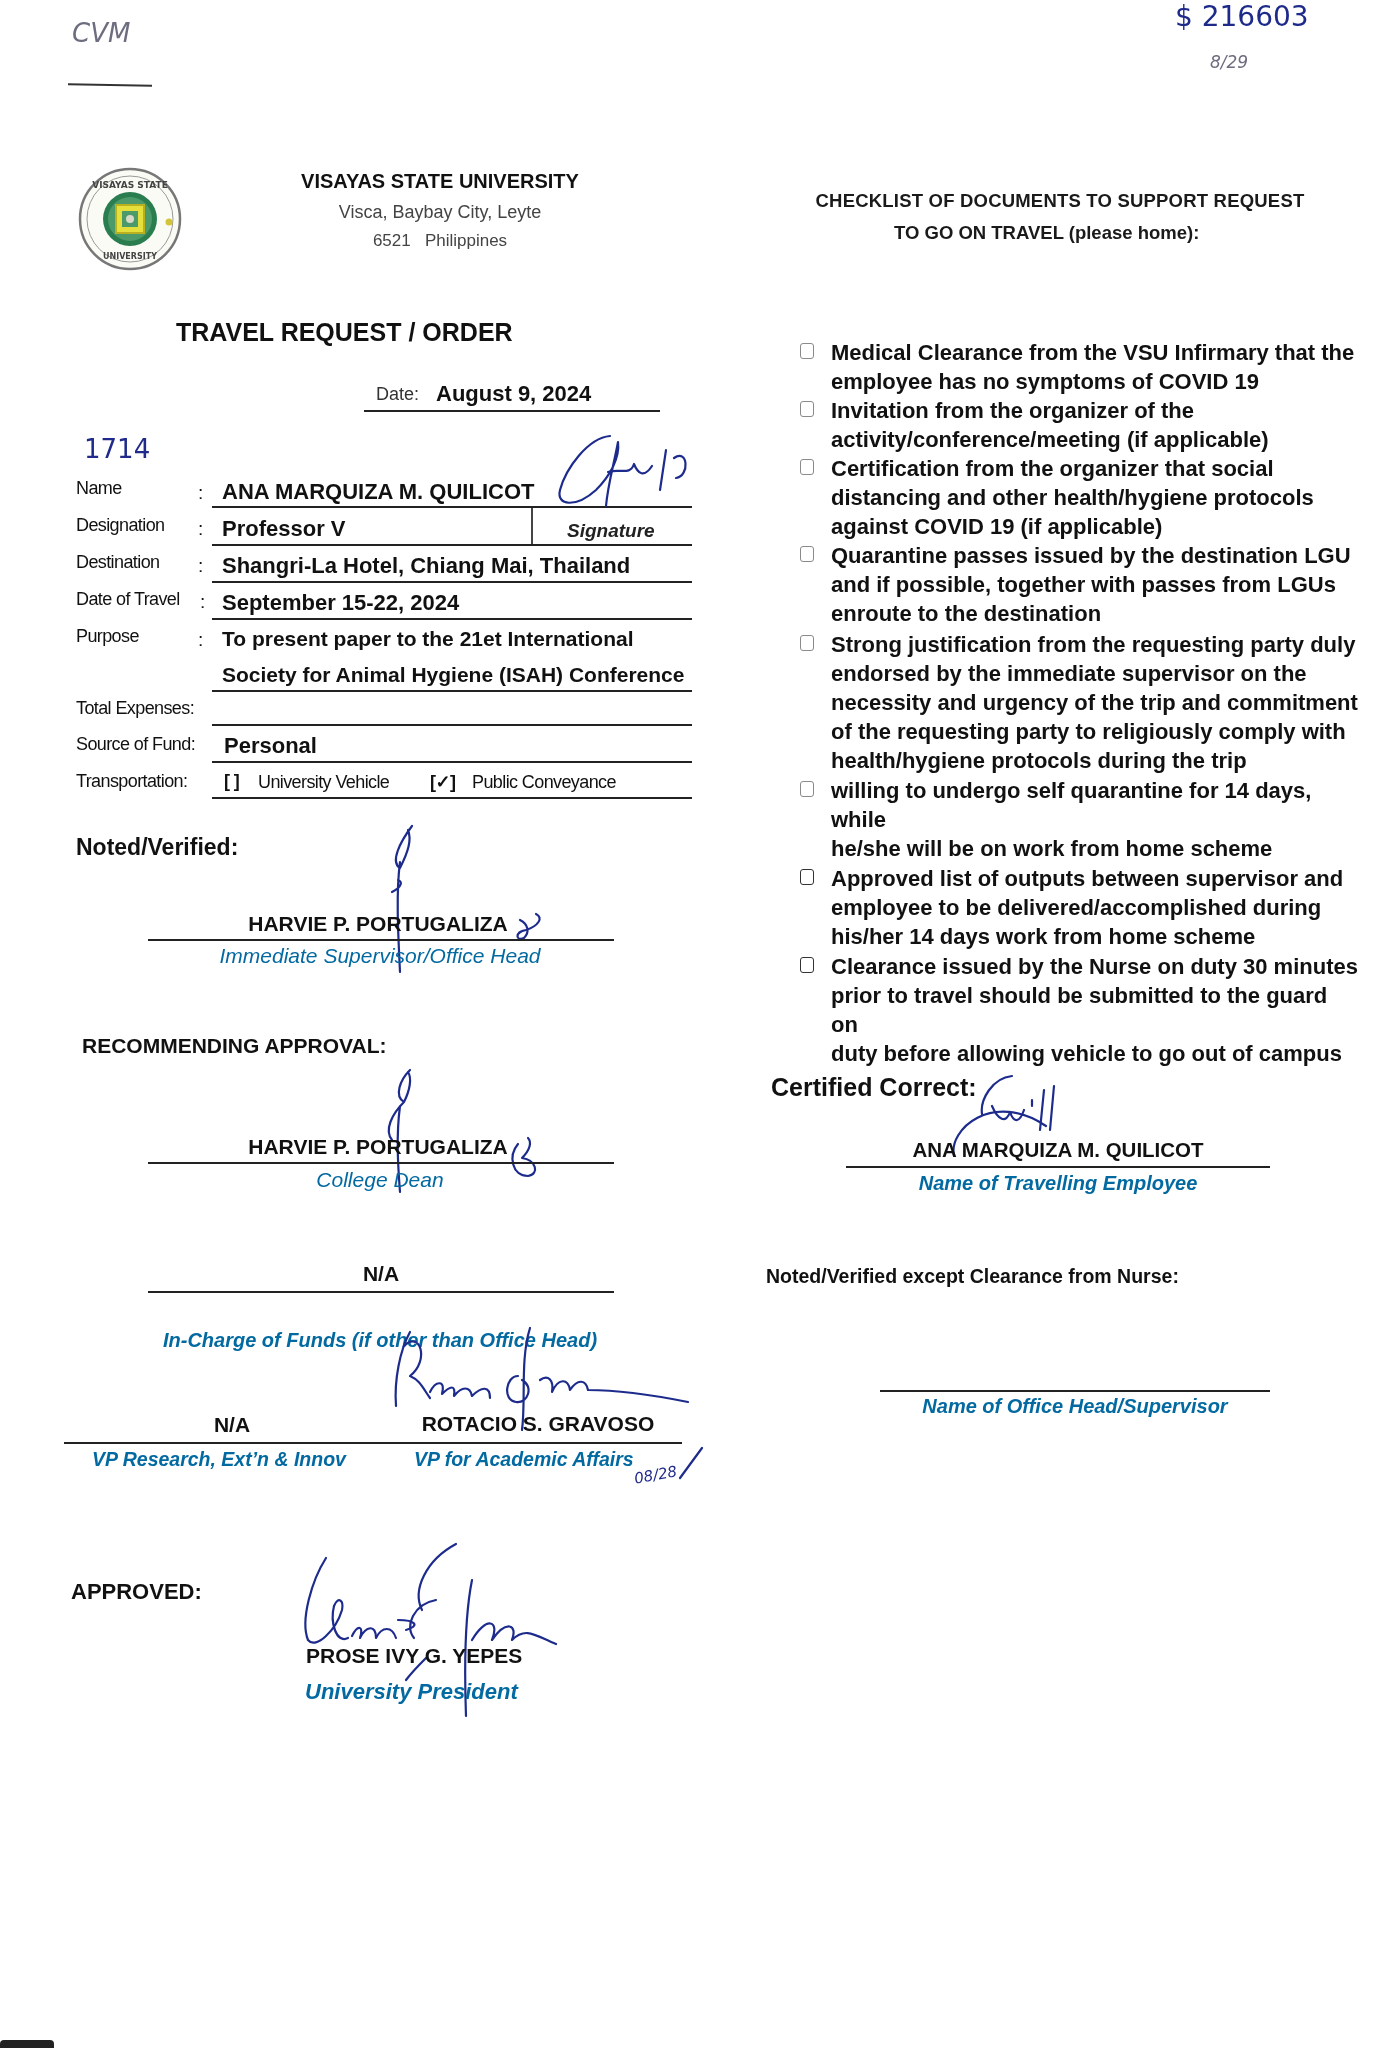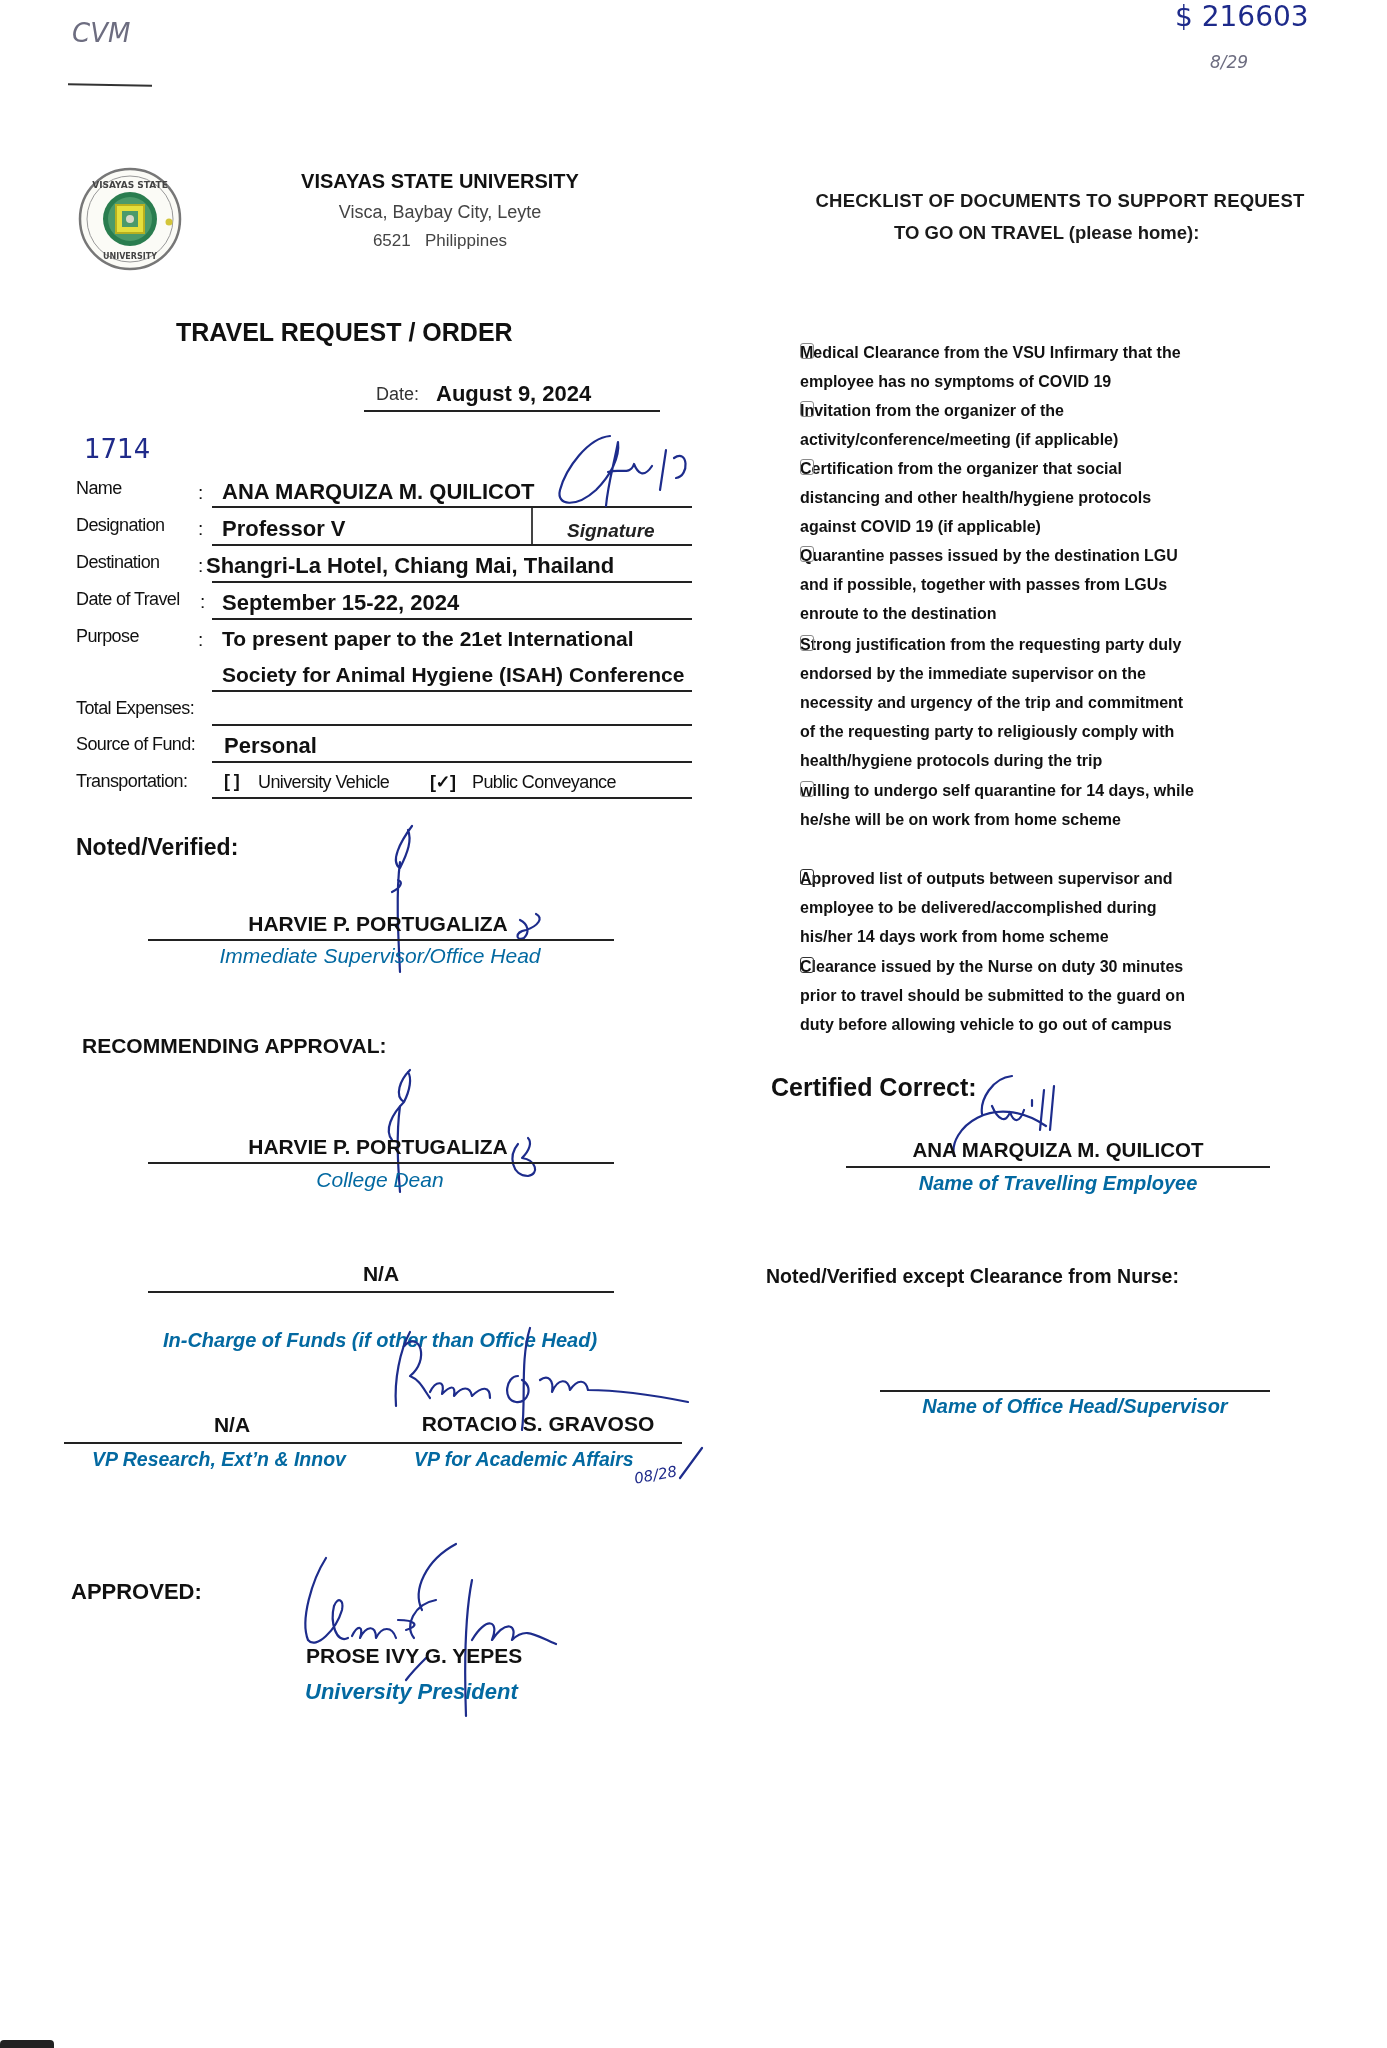--- a/index.html
+++ b/index.html
@@ -10,21 +10,21 @@
   .ital { font-style:italic; }
   .hand { font-family:"DejaVu Sans", sans-serif; color:#1f2a8a; font-style:italic; }
   .hand-gray { color:#6d6d80; }
   .rule { position:absolute; height:2px; background:#222; }
   .center { text-align:center; }
   .field-label { font-size:18px; letter-spacing:-0.6px; color:#111; }
   .field-colon { font-size:19px; color:#111; }
   .field-value { font-size:22px; font-weight:bold; color:#111; white-space:nowrap; }
   .chk-item { position:absolute; left:800px; width:560px; }
   .chk-box { position:absolute; left:0; top:5px; width:12px; height:14px; border:1.6px solid #8a8a8a; border-radius:3px; }
-  .chk-text { font-size:16px; font-weight:bold; line-height:29px; color:#111; }
+  .chk-text { margin-left:31px; font-size:22px; font-weight:bold; line-height:29px; color:#111; }
   .sig-name { font-size:21px; font-weight:bold; color:#111; white-space:nowrap; }
   .sig-role { font-size:21px; font-style:italic; color:#0369a1; white-space:nowrap; }
   .section-head { font-size:22px; font-weight:bold; color:#111; }
   svg.sig { position:absolute; overflow:visible; }
   svg.sig path { fill:none; stroke:#1d2c8c; stroke-width:2.2; stroke-linecap:round; stroke-linejoin:round; }
 </style>
 </head>
 <body>
 
 <div class="abs hand hand-gray" style="left:72px;top:18px;font-size:26px;">CVM</div>
@@ -66,21 +66,21 @@
 
   <div class="abs field-label" style="left:76px;top:515px;">Designation</div>
   <div class="abs field-colon" style="left:198px;top:518px;">:</div>
   <div class="abs field-value" style="left:222px;top:516px;">Professor V</div>
   <div class="abs" style="left:531px;top:508px;width:1.5px;height:36px;background:#444;"></div>
   <div class="abs ital bold" style="left:567px;top:520px;font-size:19px;color:#222;">Signature</div>
   <div class="rule" style="left:212px;top:544px;width:480px;"></div>
 
   <div class="abs field-label" style="left:76px;top:552px;">Destination</div>
   <div class="abs field-colon" style="left:198px;top:555px;">:</div>
-  <div class="abs field-value" style="left:206px;top:553px;text-align:right;">Shangri-La Hotel, Chiang Mai, Thailand</div>
+  <div class="abs field-value" style="left:222px;top:553px;text-align:right;">Shangri-La Hotel, Chiang Mai, Thailand</div>
   <div class="rule" style="left:212px;top:581px;width:480px;"></div>
 
   <div class="abs field-label" style="left:76px;top:589px;">Date of Travel</div>
   <div class="abs field-colon" style="left:200px;top:591px;">:</div>
   <div class="abs field-value" style="left:222px;top:590px;">September 15-22, 2024</div>
   <div class="rule" style="left:212px;top:618px;width:480px;"></div>
 
   <div class="abs field-label" style="left:76px;top:626px;">Purpose</div>
   <div class="abs field-colon" style="left:198px;top:629px;">:</div>
   <div class="abs field-value" style="left:222px;top:627px;font-size:21px;">To present paper to the 21et International</div>

